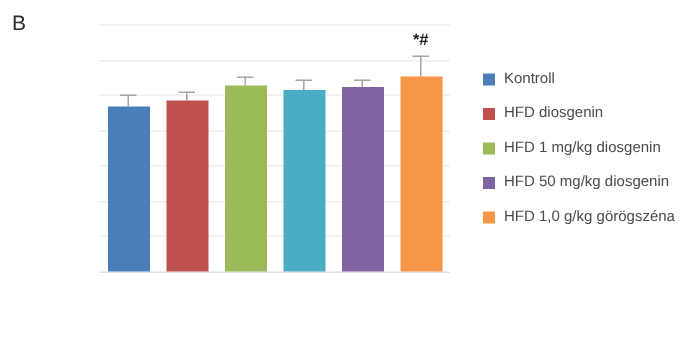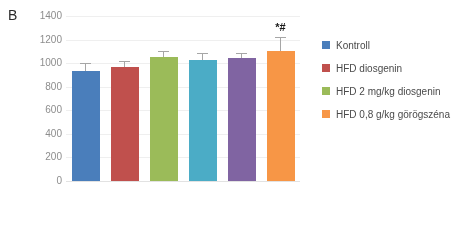--- a/index.html
+++ b/index.html
@@ -102,20 +102,21 @@
 
   
   #legend {
     position: absolute;
     left: 322px;
     top: 41px;
     width: 134px;
   }
   .legend-item {
     display: flex;
+    align-items: center;
     height: 23px;
   }
   .legend-swatch {
     width: 8px;
     height: 8px;
     flex: 0 0 8px;
     margin-right: 6px;
   }
   .legend-label {
     font-size: 10px;
@@ -124,30 +125,20 @@
     line-height: 1;
   }
 </style>
 </head>
 <body>
 
 <div id="root">
 
   <div id="panel-label">B</div>
 
-  <div id="y-ticks">
-      <div class="ytick" style="top: 0px;">1400</div>
-      <div class="ytick" style="top: 23.5714px;">1200</div>
-      <div class="ytick" style="top: 47.1429px;">1000</div>
-      <div class="ytick" style="top: 70.7143px;">800</div>
-      <div class="ytick" style="top: 94.2857px;">600</div>
-      <div class="ytick" style="top: 117.857px;">400</div>
-      <div class="ytick" style="top: 141.429px;">200</div>
-      <div class="ytick" style="top: 165px;">0</div>
-    </div>
 
   <div id="plot">
     <div id="gridlines">
         <div class="gridline" style="top: 0px;"></div>
         <div class="gridline" style="top: 23.5714px;"></div>
         <div class="gridline" style="top: 47.1429px;"></div>
         <div class="gridline" style="top: 70.7143px;"></div>
         <div class="gridline" style="top: 94.2857px;"></div>
         <div class="gridline" style="top: 117.857px;"></div>
         <div class="gridline" style="top: 141.429px;"></div>
@@ -192,21 +183,25 @@
       <div class="legend-item">
         <span class="legend-swatch" style="background: rgb(74, 126, 187);"></span>
         <span class="legend-label">Kontroll</span>
       </div>
       <div class="legend-item">
         <span class="legend-swatch" style="background: rgb(192, 80, 77);"></span>
         <span class="legend-label">HFD diosgenin</span>
       </div>
       <div class="legend-item">
         <span class="legend-swatch" style="background: rgb(155, 187, 89);"></span>
-        <span class="legend-label">HFD 2 mg/kg diosgenin</span>
+        <span class="legend-label">HFD 1 mg/kg diosgenin</span>
+      </div>
+      <div class="legend-item">
+        <span class="legend-swatch" style="background: rgb(128, 100, 162);"></span>
+        <span class="legend-label">HFD 50 mg/kg diosgenin</span>
       </div>
       <div class="legend-item">
         <span class="legend-swatch" style="background: rgb(247, 150, 70);"></span>
-        <span class="legend-label">HFD 0,8 g/kg görögszéna</span>
+        <span class="legend-label">HFD 1,0 g/kg görögszéna</span>
       </div>
     </div>
 
 </div>
 
 </body></html>

